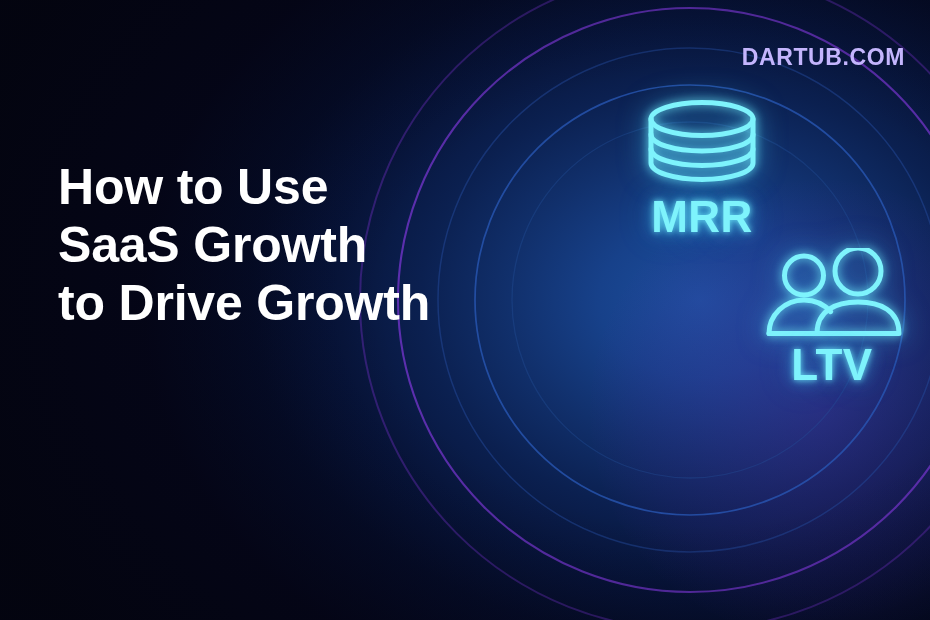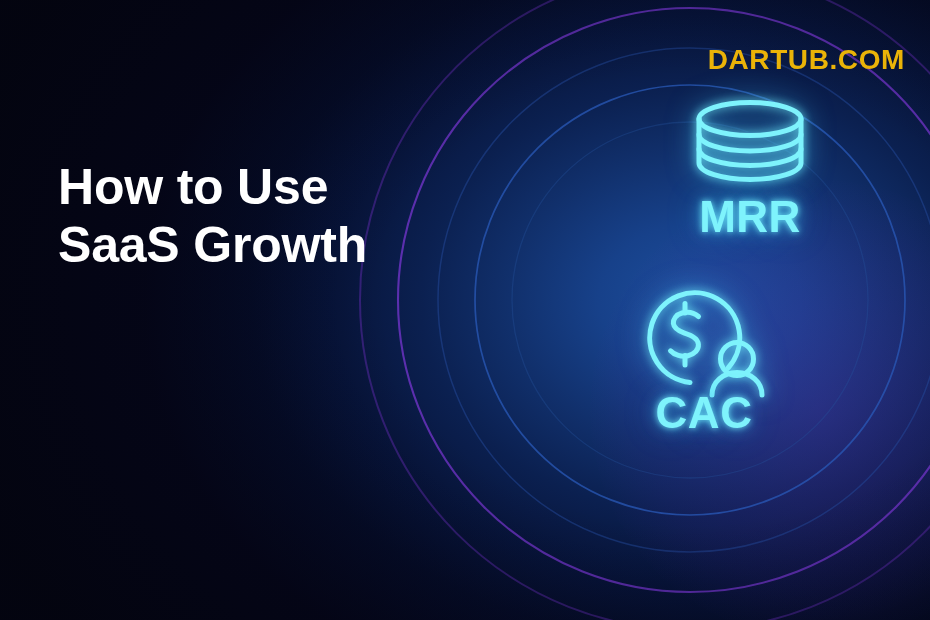--- a/index.html
+++ b/index.html
@@ -65,28 +65,28 @@
     letter-spacing: -0.2px;
     white-space: nowrap;
   }
   .title .line { display: block; }
 
   
   .watermark {
     position: absolute;
     right: 25px;
     top: 44px;
-    color: #eab308;
-    font-size: 28px;
+    color: #c4b5fd;
+    font-size: 23px;
     font-weight: bold;
     letter-spacing: 0.6px;
   }
 
   
-  .metrics { position: absolute; inset: 0; margin-left: 48px; }
+  .metrics { position: absolute; inset: 0; }
   .metric { position: absolute; }
   .metric .glyph { position: absolute; }
   .metric .label {
     position: absolute;
     color: #7ef3fc;
     font-size: 44px;
     font-weight: bold;
     letter-spacing: 0.5px;
     text-shadow:
       0 0 6px rgba(110,235,250,0.95),
@@ -133,52 +133,49 @@
       <circle cx="690" cy="300" r="252" stroke="#23499c" stroke-width="1.5" opacity="0.5"></circle>
       <circle cx="690" cy="300" r="178" stroke="#26529f" stroke-width="1.3" opacity="0.35"></circle>
     </svg>
   </div>
 
   <div class="bg-vignette"></div>
 
   <h1 class="title">
     <span class="line">How to Use</span>
     <span class="line">SaaS Growth</span>
+    <span class="line">to Drive Growth</span>
   </h1>
 
   <div class="watermark">DARTUB.COM</div>
 
   <div class="metrics">
 
     <div class="metric m-mrr">
       <div class="glyph">
         <svg class="neon" width="128" height="92" viewBox="0 0 128 92">
           <ellipse cx="64" cy="19" rx="51" ry="16.5" stroke-width="5"></ellipse>
           <path d="M13 19 V 63 C 13 72.2 35.8 79.5 64 79.5 C 92.2 79.5 115 72.2 115 63 V 19" stroke-width="5"></path>
           <path d="M13 34.5 C 13 43.7 35.8 51 64 51 C 92.2 51 115 43.7 115 34.5" stroke-width="5"></path>
           <path d="M13 49 C 13 58.2 35.8 65.5 64 65.5 C 92.2 65.5 115 58.2 115 49" stroke-width="5"></path>
         </svg>
       </div>
       <div class="label">MRR</div>
     </div>
 
-    <div class="metric m-cac">
+
+    <div class="metric m-ltv">
       <div class="glyph">
-        <svg class="neon" width="146" height="122" viewBox="0 0 146 122">
+        <svg class="neon" width="140" height="100" viewBox="0 0 140 100">
 
-          <path d="M96.5 89.5 A 45 45 0 1 0 58 104.5" stroke-width="5"></path>
+          <circle cx="42" cy="27.5" r="19.5" stroke-width="5"></circle>
+          <path d="M7 85.5 C 7 67 22.7 52 42 52 C 52.6 52 62.2 56.5 68.7 63.7" stroke-width="5"></path>
+          <line x1="7" y1="85.5" x2="62" y2="85.5" stroke-width="5"></line>
 
-          <path d="M66.5 38.5 C 62 34.6 55.5 33.4 50 35 C 44.2 36.7 41 41.2 41.4 45.6
-                   C 41.9 50.6 46.8 53.2 52.5 55.2 C 59.6 57.7 66 60.3 66.4 66.4
-                   C 66.8 71.8 62.4 76.3 56 77.7 C 49.6 79.1 42.5 77.2 38.5 72.8" stroke-width="5"></path>
-          <line x1="53" y1="25.5" x2="53" y2="35" stroke-width="5"></line>
-          <line x1="53" y1="77.5" x2="53" y2="87" stroke-width="5"></line>
-
-          <circle cx="105" cy="81" r="16.5" stroke-width="5"></circle>
-          <path d="M80 117 C 80 104 91.2 94.5 105 94.5 C 118.8 94.5 130 104 130 117" stroke-width="5"></path>
+          <circle cx="96" cy="23" r="23" stroke-width="5"></circle>
+          <path d="M55 85.5 C 55 62.8 73.4 54 96 54 C 118.6 54 137 62.8 137 85.5 Z" stroke-width="5"></path>
         </svg>
       </div>
-      <div class="label">CAC</div>
+      <div class="label">LTV</div>
     </div>
-
 
   </div>
 </div>
 
 </body></html>

